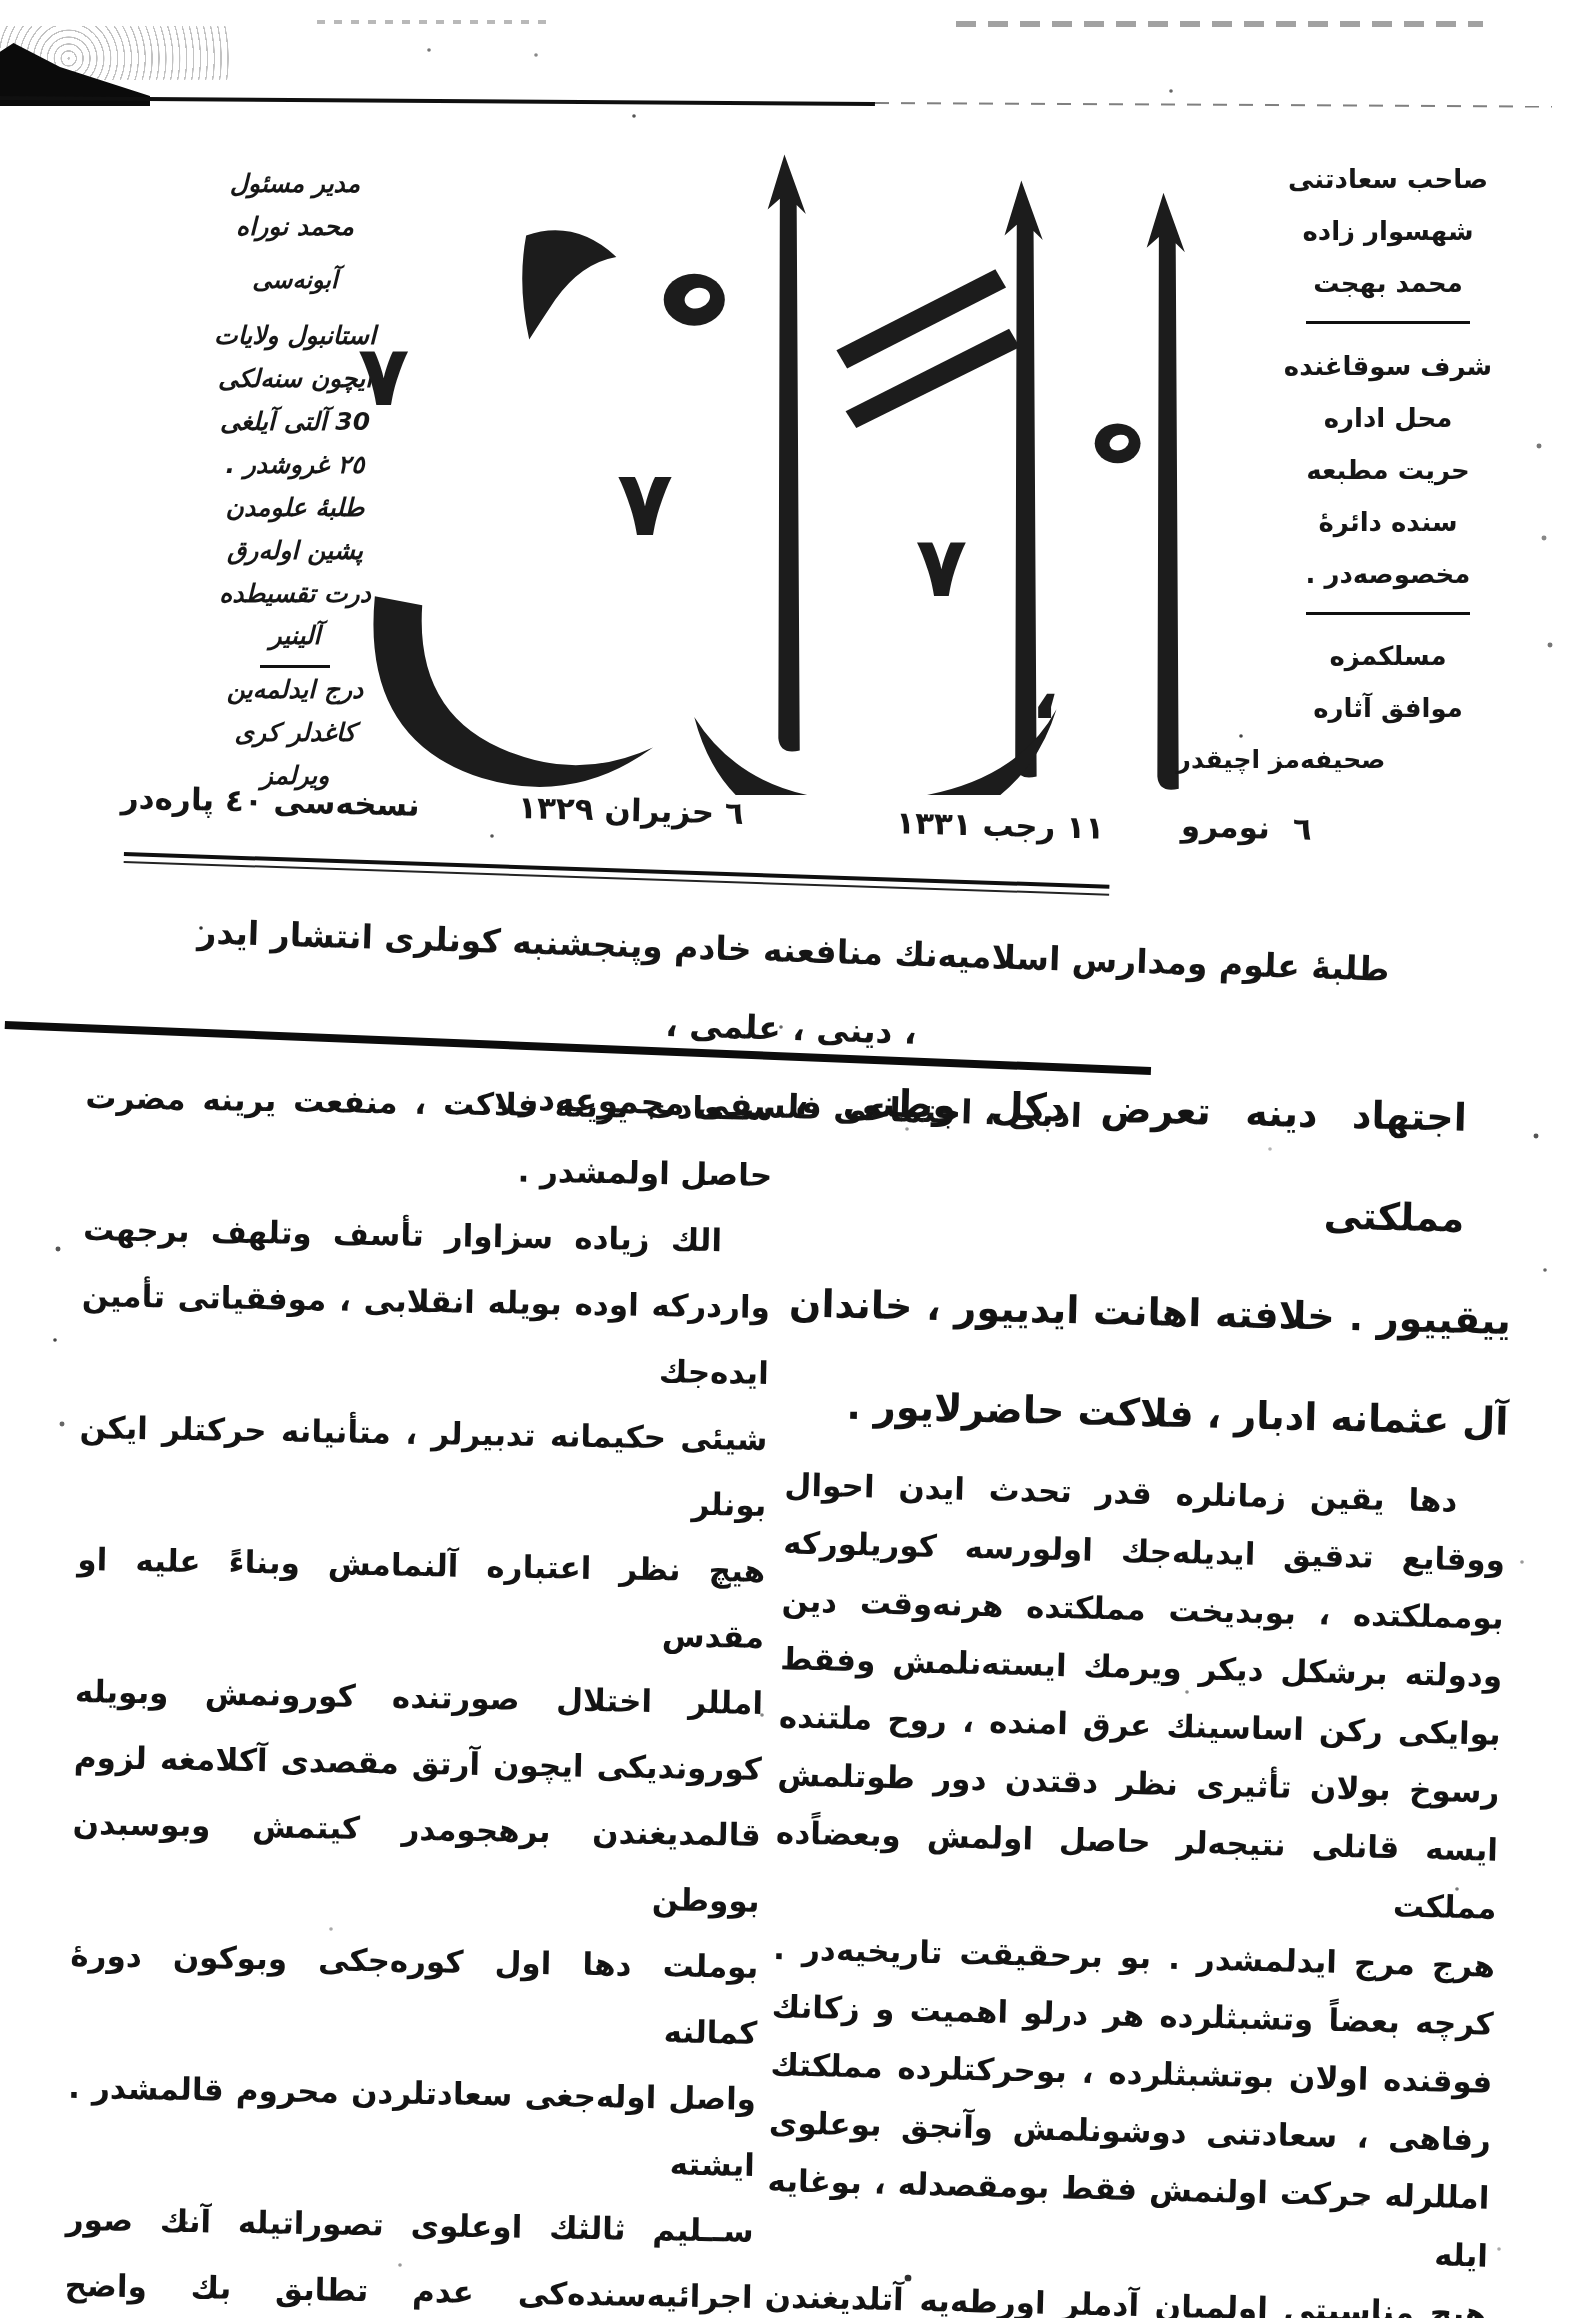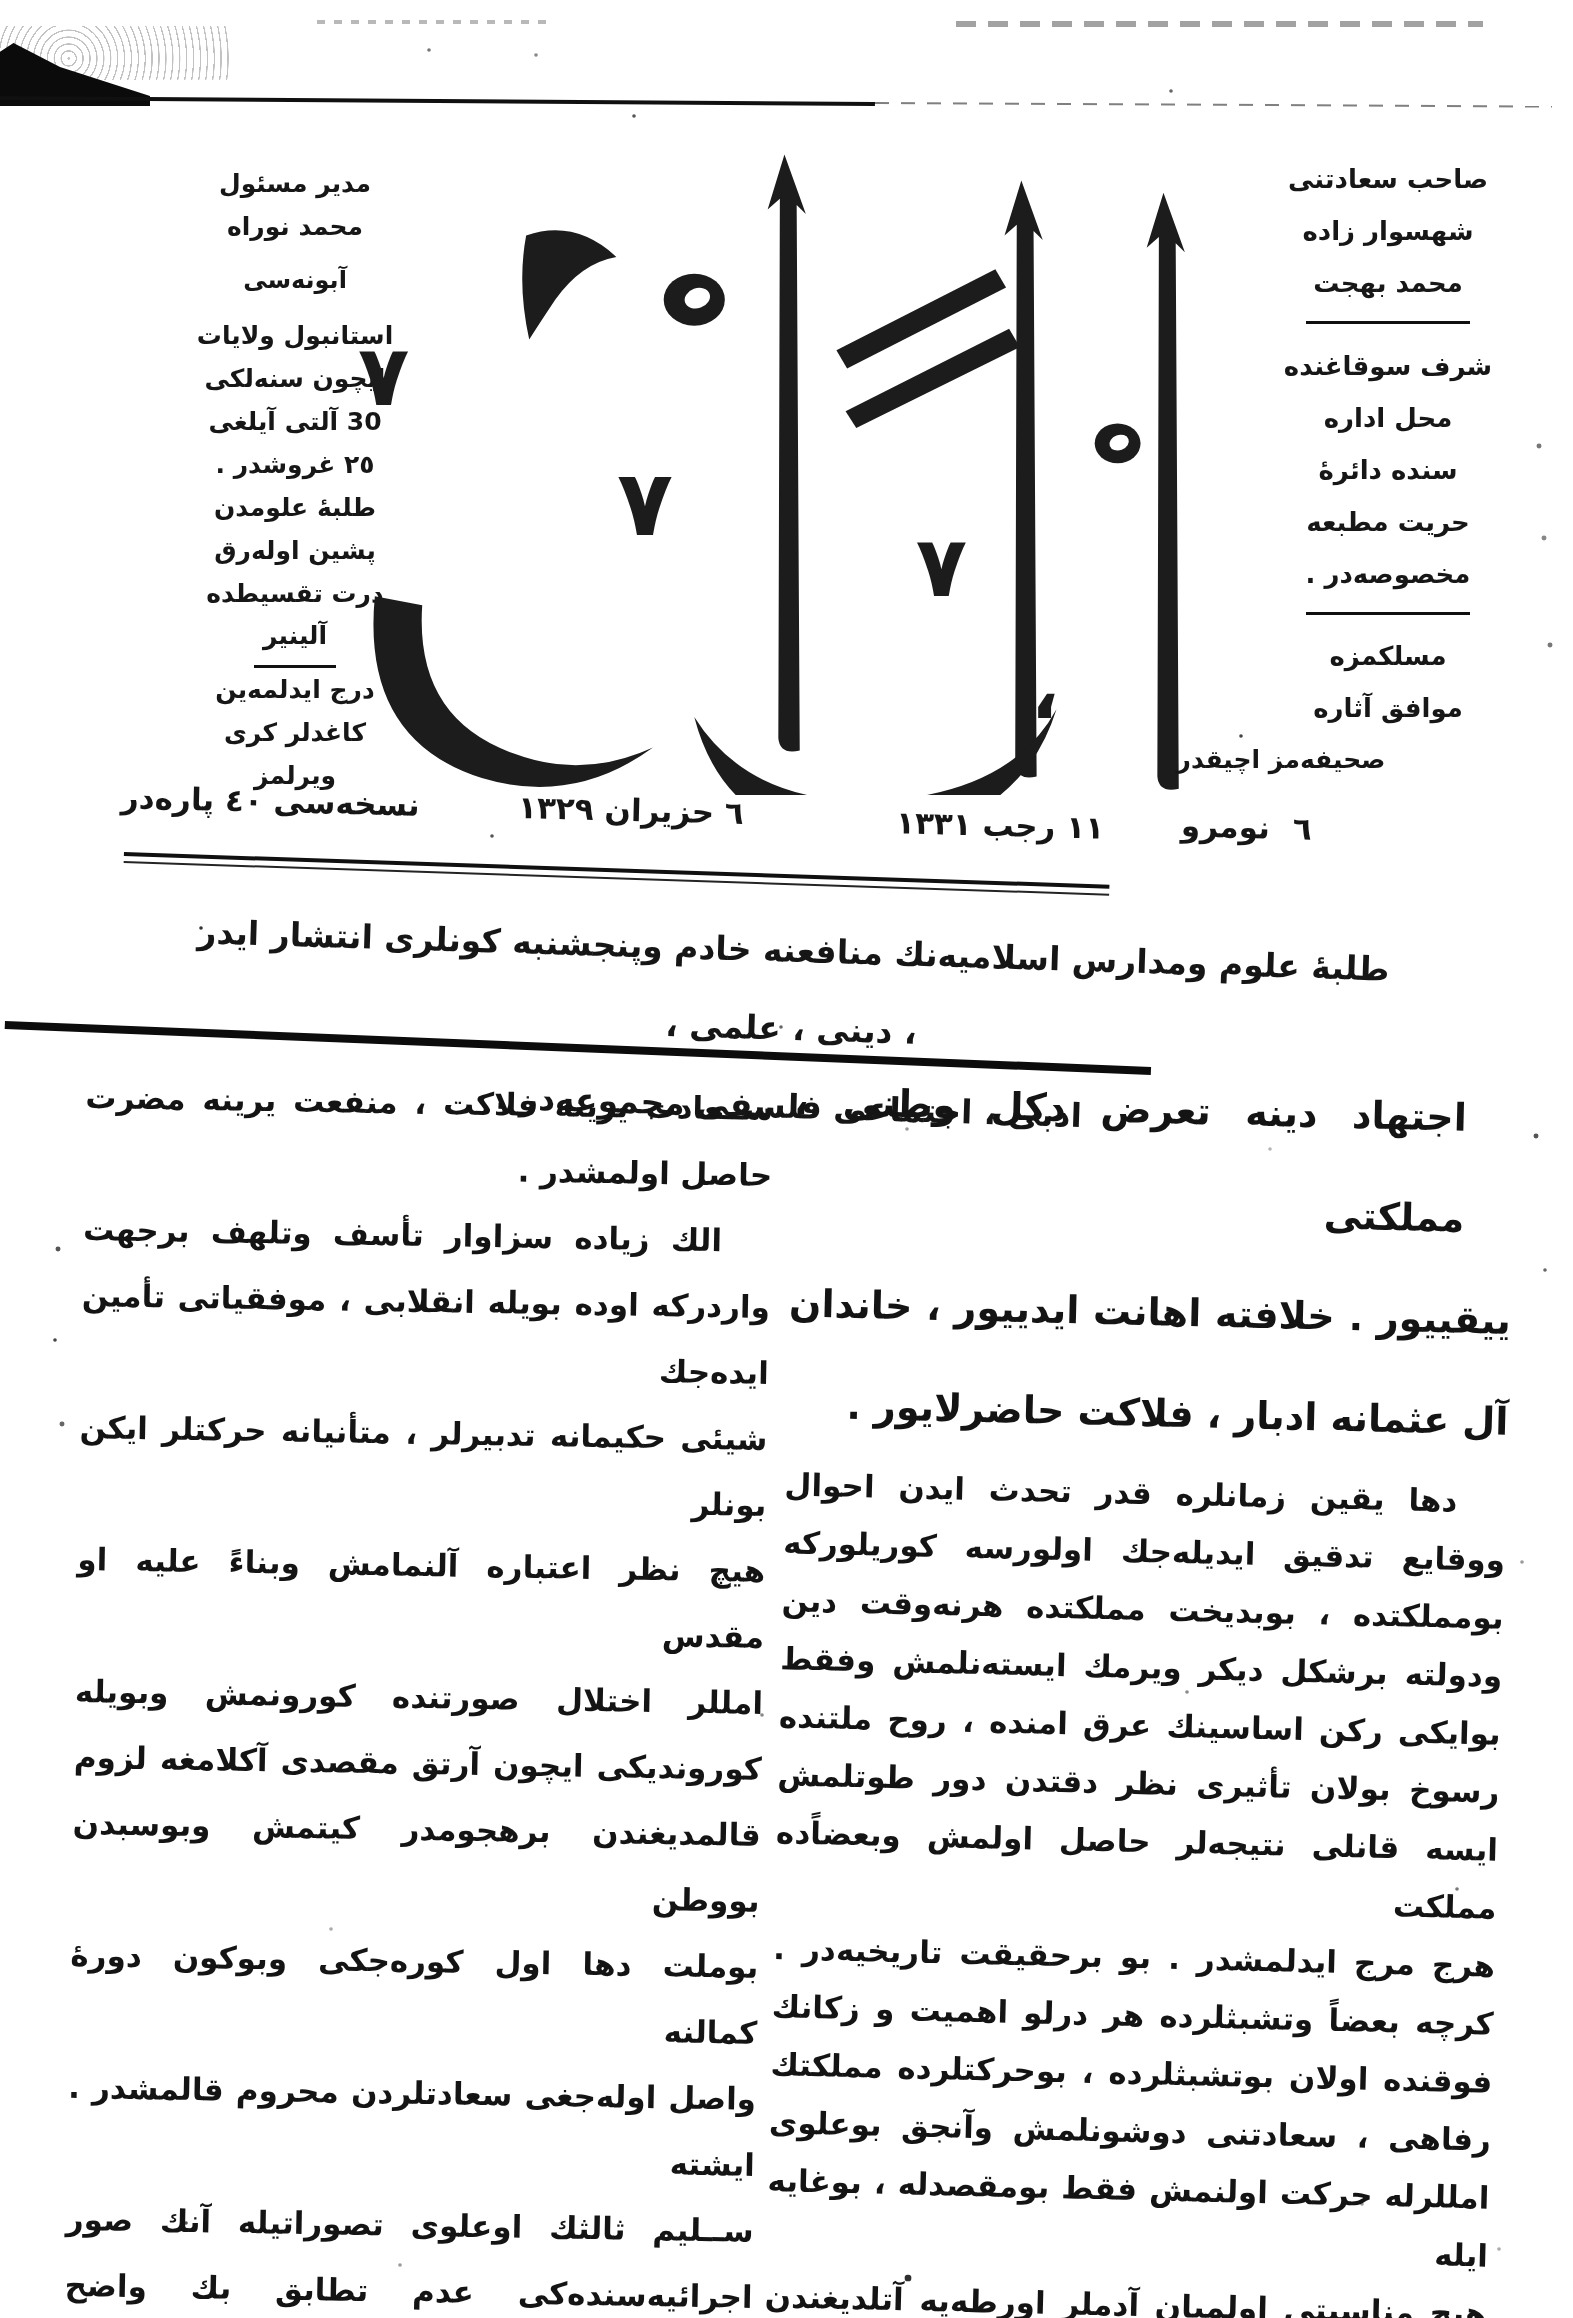--- a/index.html
+++ b/index.html
@@ -37,21 +37,21 @@
       761px 1714px 0 0.8px #888, 491px 835px 0 0.8px #555, 1029px 761px 0 0.8px #444,
       330px 1928px 0 0.8px #aaa, 1361px 2203px 0 0.8px #999, 92px 1760px 0 0.8px #b0b0b0,
       1521px 1561px 0 0.8px #9a9a9a, 399px 2264px 0 0.8px #999, 1269px 1148px 0 0.8px #b5b5b5,
       1538px 445px 0 1.5px #777, 1543px 537px 0 1.5px #888, 1549px 644px 0 1.5px #777,
       428px 49px 0 0.8px #777, 535px 54px 0 0.8px #888, 1498px 2248px 0 0.8px #aaa;
   }
 
   
   .info-col{direction:rtl;text-align:center;font-weight:bold;color:#171717;}
   #left-info{left:150px;top:162px;width:290px;font-size:25px;}
-  #left-info .iline{line-height:43px;min-height:43px;}
+  #left-info .iline{line-height:43px;min-height:43px;font-style:italic;}
   #left-info .big{font-size:24px;line-height:54px;min-height:54px;margin:4.6px 0 7.6px;}
   .u-line{width:fit-content;margin:1.5px auto 0;border-bottom:3.1px solid #111;padding:0 9.2px 4.6px;line-height:37px !important;min-height:44px !important;}
   #right-info{left:1235px;top:153px;width:306px;font-size:26px;}
   #right-info .iline{line-height:52px;min-height:52px;}
   .info-rule{width:164px;height:3.1px;background:#101010;margin:12.2px auto 15.3px;}
   #right-info .shift-left{transform:translateX(-107px);font-size:25px;}
 
   
   #masthead{left:329px;top:107px;width:917px;height:688px;}
   #masthead svg{width:100%;height:100%;}
@@ -144,22 +144,22 @@
     </svg>
   </div>
 
   <div class="abs info-col" id="right-info">
     <div class="iline">صاحب سعادتنى</div>
     <div class="iline">شهسوار زاده</div>
     <div class="iline">محمد بهجت</div>
     <div class="info-rule"></div>
     <div class="iline">شرف سوقاغنده</div>
     <div class="iline">محل اداره</div>
+    <div class="iline">حريت مطبعه</div>
     <div class="iline">سنده دائرهٔ</div>
-    <div class="iline">حريت مطبعه</div>
     <div class="iline">مخصوصه‌در .</div>
     <div class="info-rule"></div>
     <div class="iline">مسلكمزه</div>
     <div class="iline">موافق آثاره</div>
     <div class="iline shift-left">صحيفه‌مز اچيقدر</div>
   </div>
 
   <div class="abs dateitem" id="date-price">نسخه‌سی ٤٠ پاره‌در</div>
   <div class="abs dateitem" id="date-rumi">٦ حزيران ١٣٢٩</div>
   <div class="abs dateitem" id="date-hijri">١١ رجب ١٣٣١</div>

